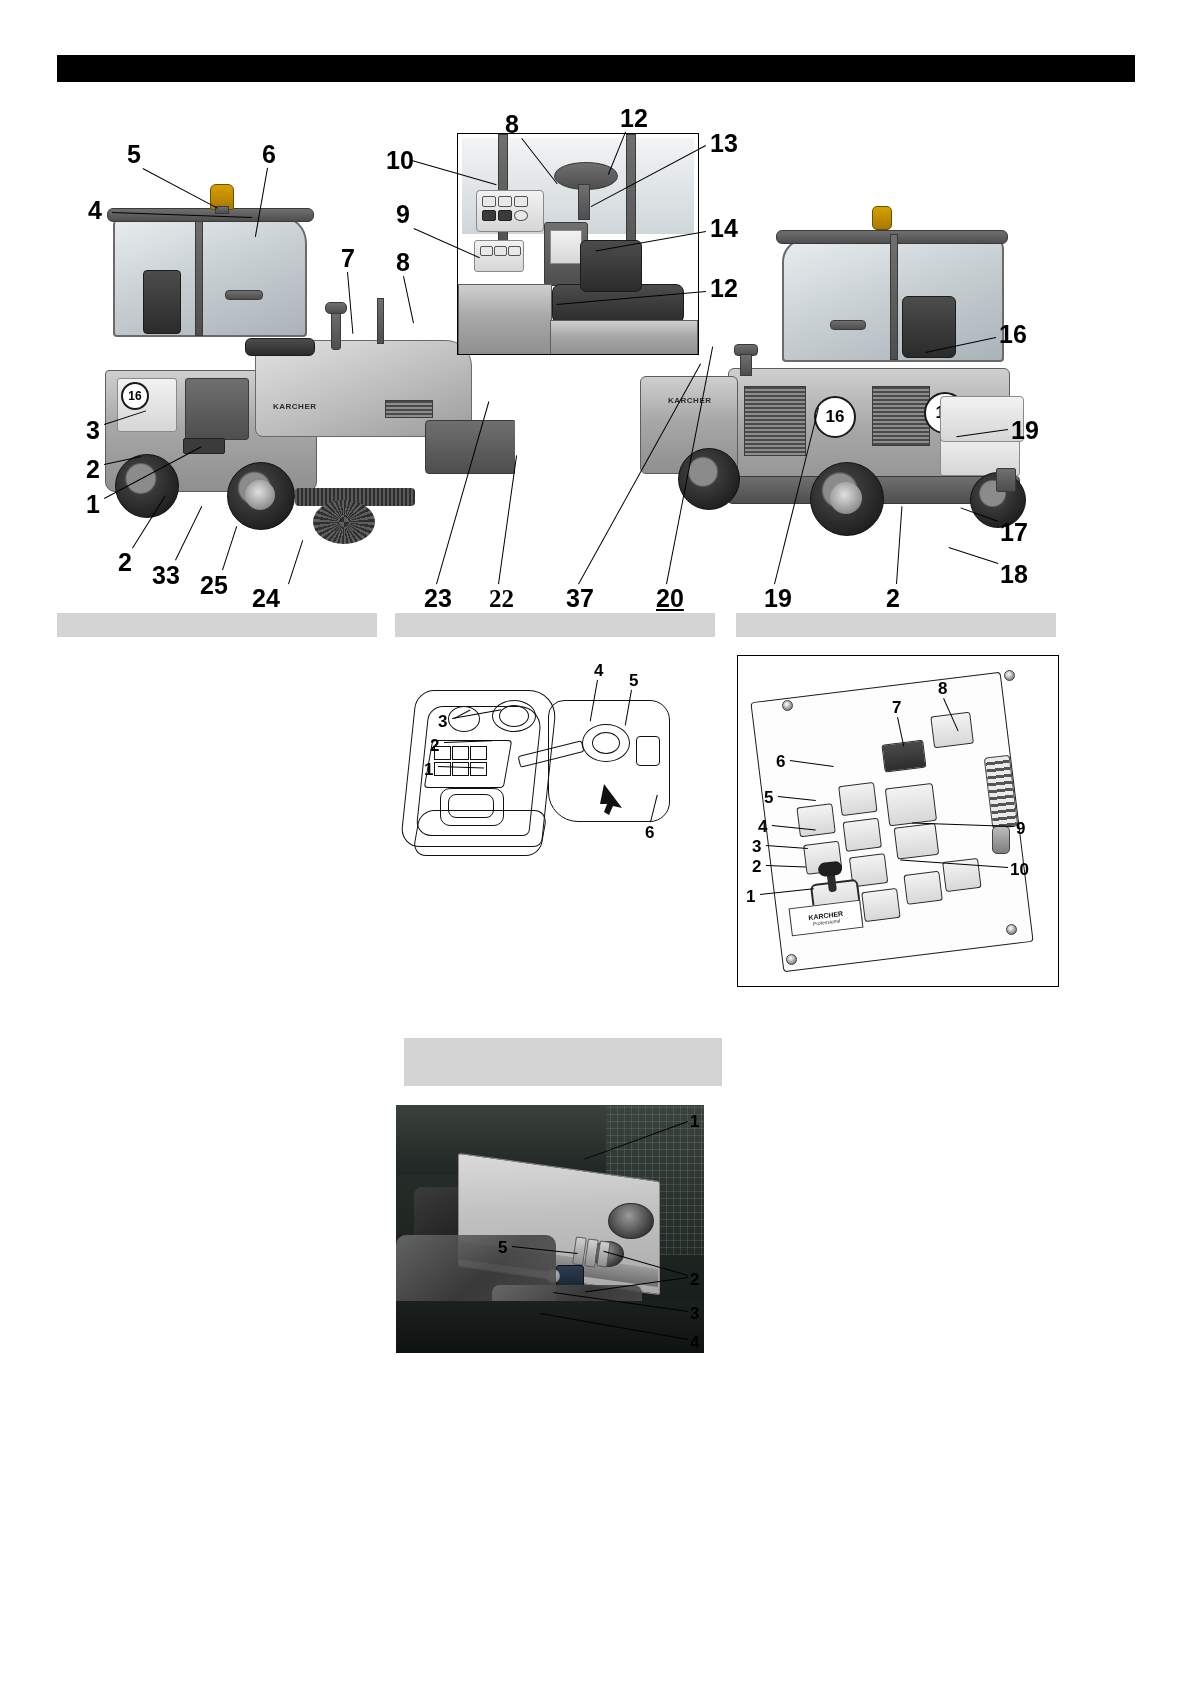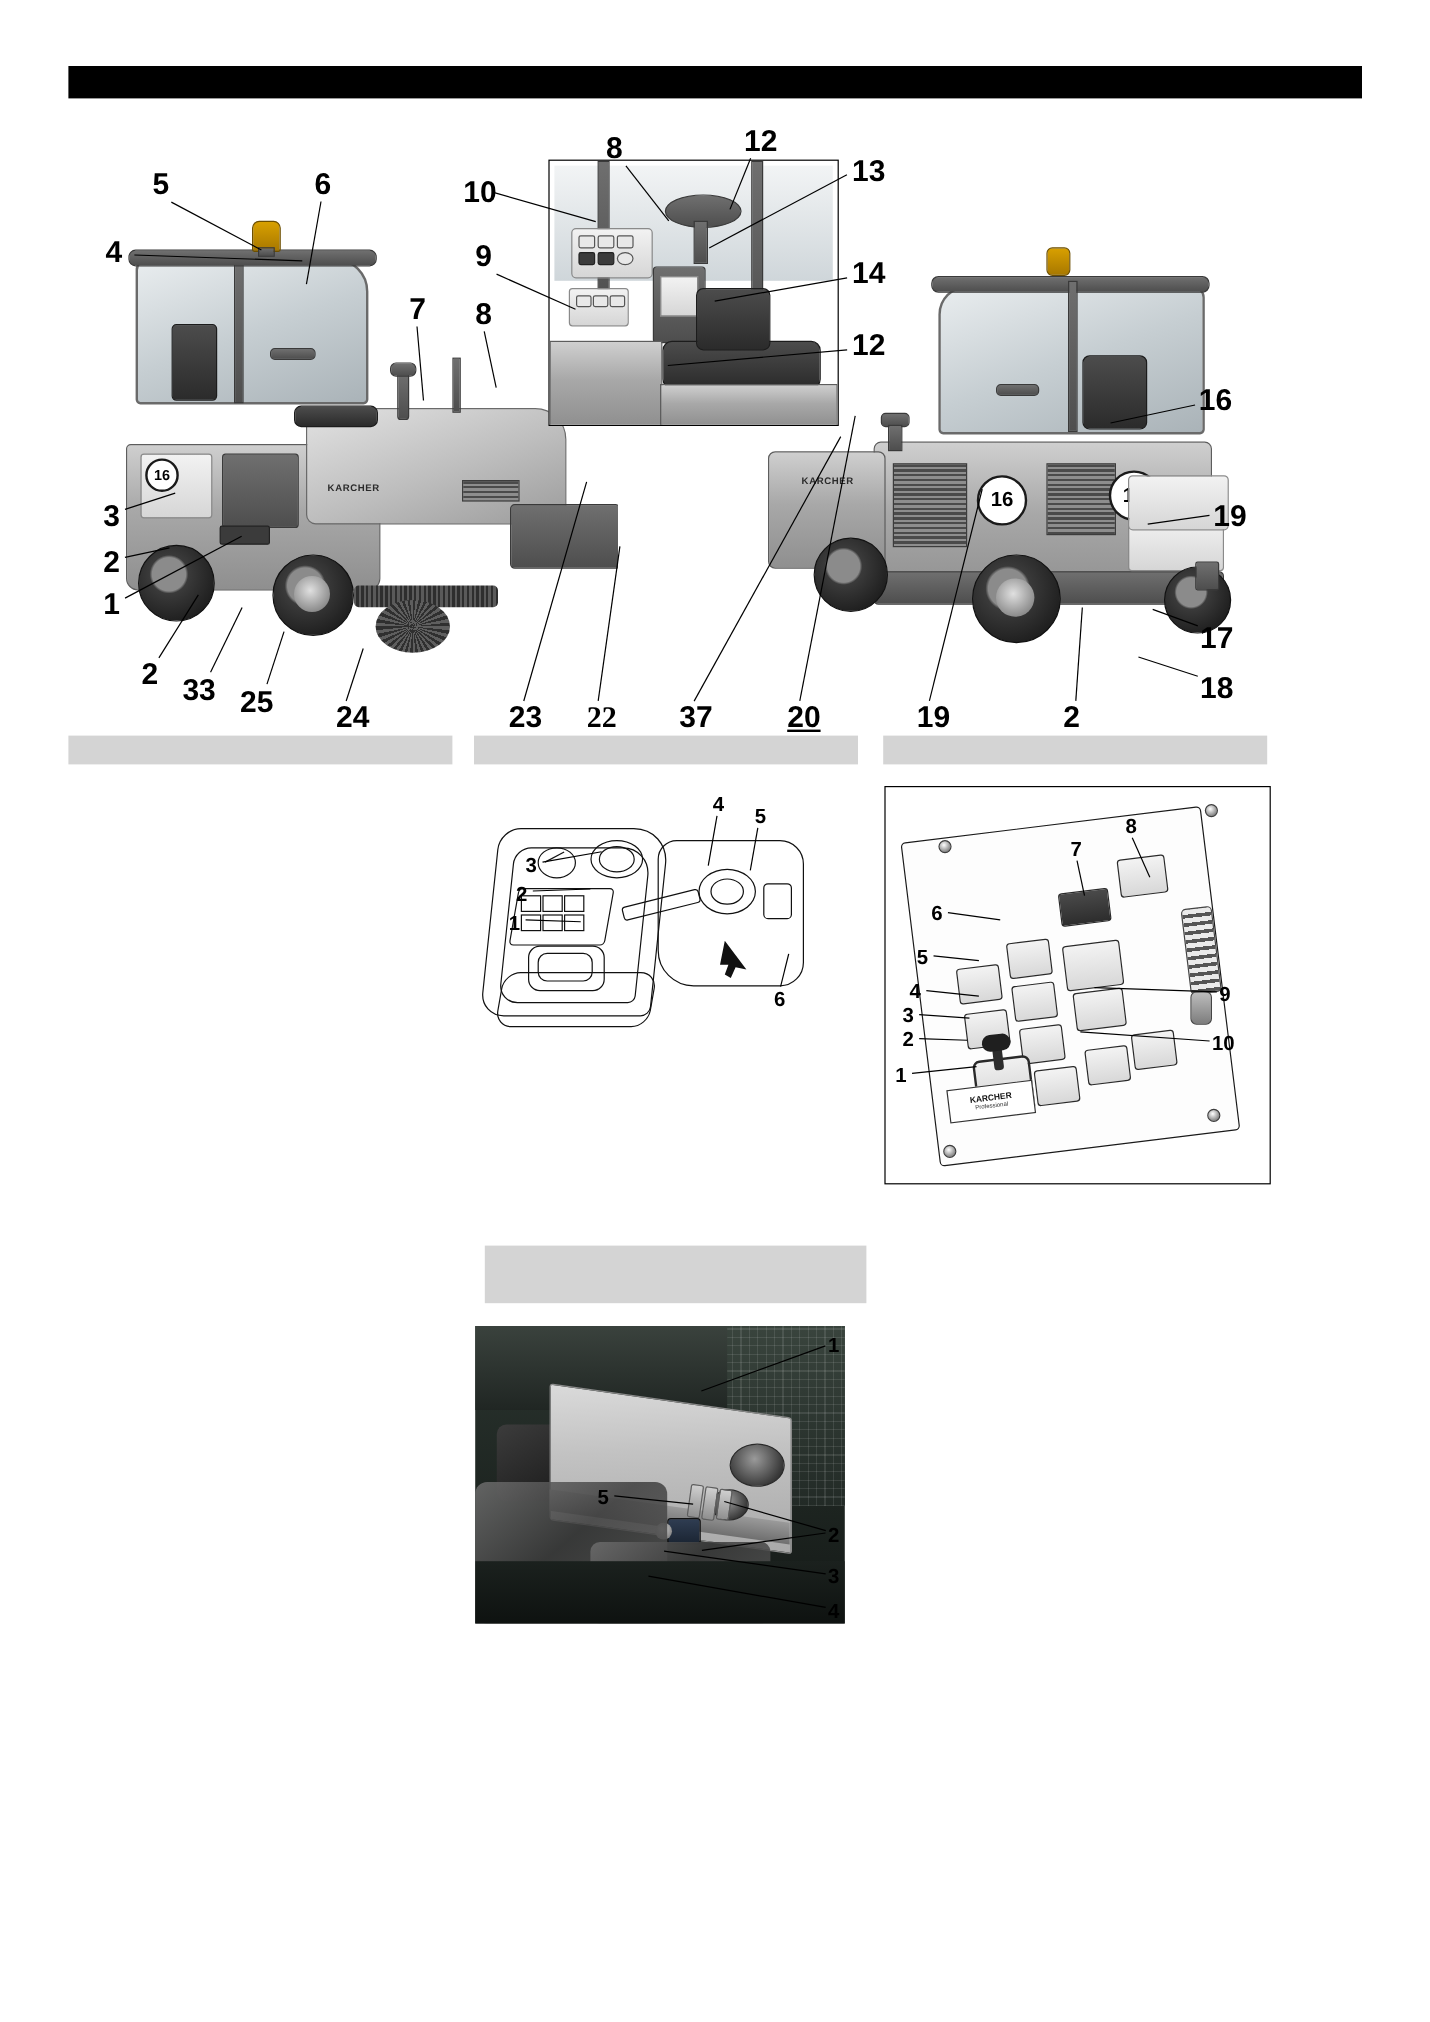--- a/index.html
+++ b/index.html
@@ -307,21 +307,21 @@
 
   <div class="num big" style="left:118px; top:550px;">2</div>
   <div class="lead" style="left:132px; top:548px; width:62px; transform:rotate(-58deg);"></div>
 
   <div class="num big" style="left:152px; top:563px;">33</div>
   <div class="lead" style="left:175px; top:560px; width:60px; transform:rotate(-64deg);"></div>
 
   <div class="num big" style="left:200px; top:573px;">25</div>
   <div class="lead" style="left:222px; top:570px; width:46px; transform:rotate(-72deg);"></div>
 
-  <div class="num big" style="left:280px; top:586px;">24</div>
+  <div class="num big" style="left:252px; top:586px;">24</div>
   <div class="lead" style="left:288px; top:584px; width:46px; transform:rotate(-72deg);"></div>
 
   <div class="num big" style="left:424px; top:586px;">23</div>
   <div class="lead" style="left:436px; top:584px; width:190px; transform:rotate(-74deg);"></div>
 
   <div class="num big" style="left:489px; top:586px;font-family:Liberation Serif, serif;">22</div>
   <div class="lead" style="left:498px; top:584px; width:130px; transform:rotate(-82deg);"></div>
 
   <div class="frame" style="left:457px; top:133px; width:240px; height:220px;">
     <div class="glass" style="left:4px; top:4px; width:232px; height:96px; border:none; background:linear-gradient(180deg,#f2f4f5,#cfd6da);"></div>

